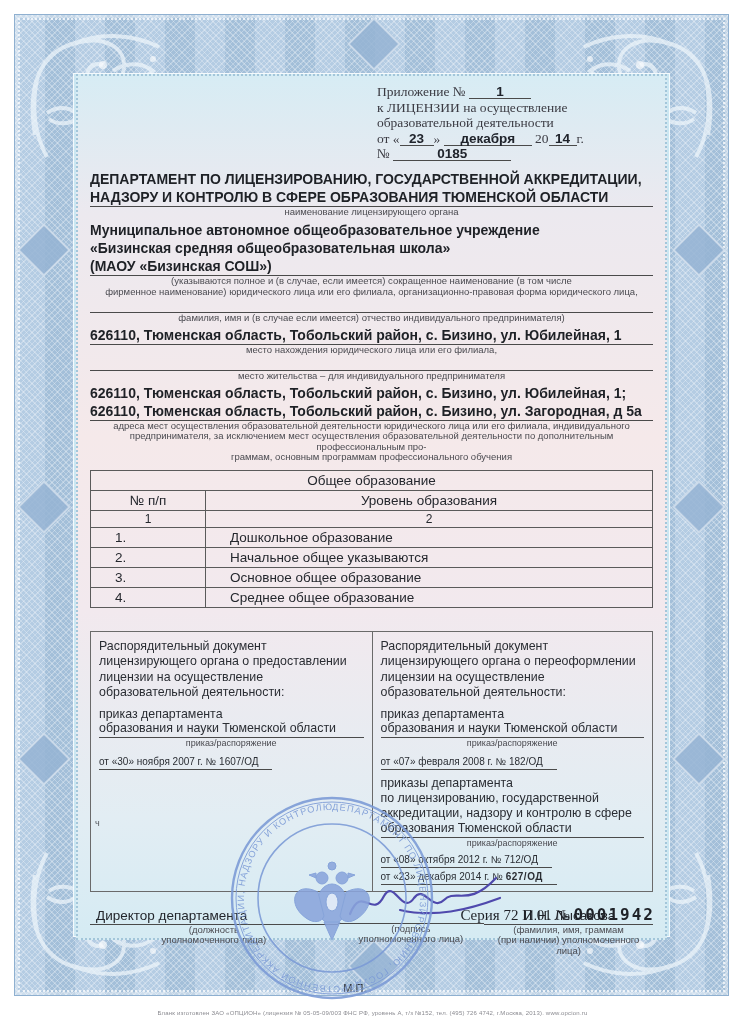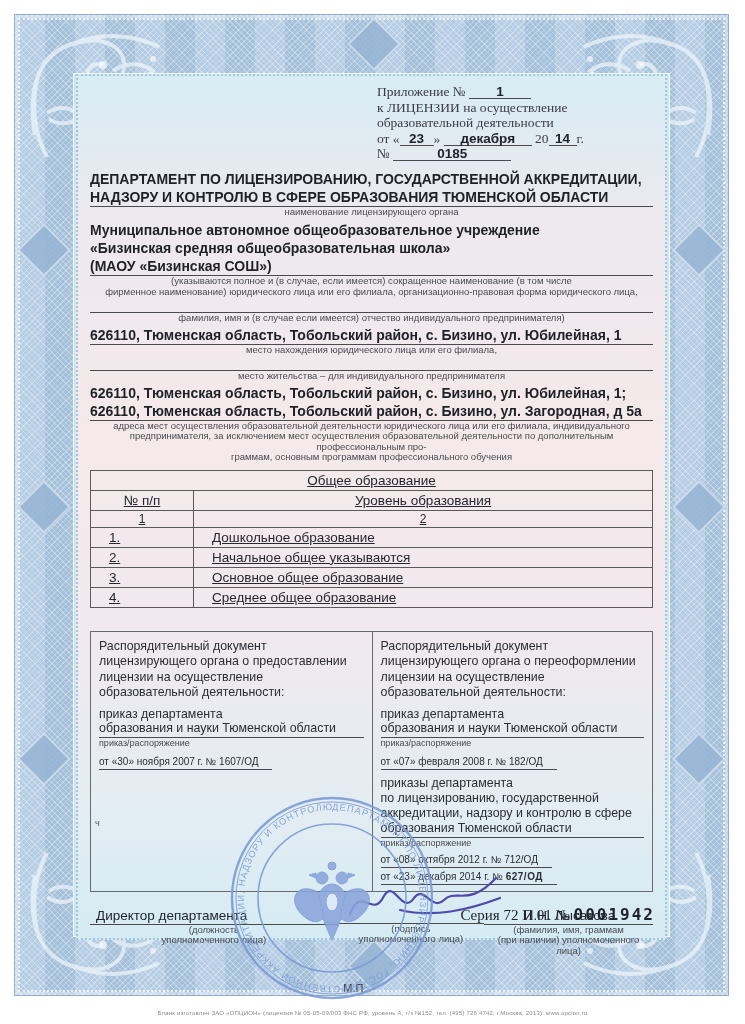--- a/index.html
+++ b/index.html
@@ -35,34 +35,34 @@
   
   .grp{text-align:left;}
   .rule{border-bottom:1px solid #4a4a4a;}
   .bold15{font-weight:bold;font-size:14px;line-height:18px;color:#1e2126;}
   .bold14{font-weight:bold;font-size:14px;line-height:18px;color:#1e2126;}
   .cap{font-size:9.5px;line-height:10.5px;color:#4a4a50;text-align:center;}
   .blankline{height:13px;}
 
   
   table.edu{width:100%;border-collapse:collapse;margin-top:7px;font-size:13.5px;color:#25282e;}
-  table.edu td{border:1px solid #5a5a5a;padding:1px 18px;height:17px;background:transparent;text-decoration:underline;}
+  table.edu td{border:1px solid #5a5a5a;padding:1px 24px;height:17px;background:transparent;}
   .tcenter{text-align:center;}
   .colnum{width:66px;}
   .smallnum{font-size:12px;height:13px !important;}
 
   
   .boxes{display:flex;margin-top:23px;}
   .obox{border:1px solid #6a6a6a;padding:7px 8px 6px 8px;box-sizing:border-box;
         font-size:12.4px;line-height:15px;color:#2a2d33;}
   .obox.left{width:50%;border-right:none;min-height:226px;}
   .obox.right{width:50%;min-height:226px;}
   .obox .tl{line-height:15.5px;}
   .issuer{margin-top:6px;line-height:14.5px;}
-  .rulecap{border-top:1px solid #4a4a4a;font-size:9px;line-height:10px;color:#4a4a50;text-align:left;margin-top:1px;}
+  .rulecap{border-top:1px solid #4a4a4a;font-size:9px;line-height:10px;color:#4a4a50;text-align:center;margin-top:1px;}
   .odate{display:inline-block;border-bottom:1px solid #4a4a4a;margin-top:6px;padding-right:14px;font-size:10px;line-height:15px;}
   .odate3num{font-weight:bold;letter-spacing:.5px;}
 
   
   .sigrow{display:flex;margin-top:16px;position:relative;}
   .sigcol1{width:44%;} .sigcol2{width:26%;text-align:center;position:relative;} .sigcol3{width:30%;text-align:center;}
   .sigline{border-bottom:1px solid #4a4a4a;font-size:13.5px;color:#23262c;padding:0 4px 1px 6px;}
   .signame{font-size:13.5px;color:#23262c;}
   .sig-svg{position:absolute;left:6px;top:-34px;pointer-events:none;}
   .mp{position:absolute;left:45%;top:74px;font-size:11px;color:#33363c;}

